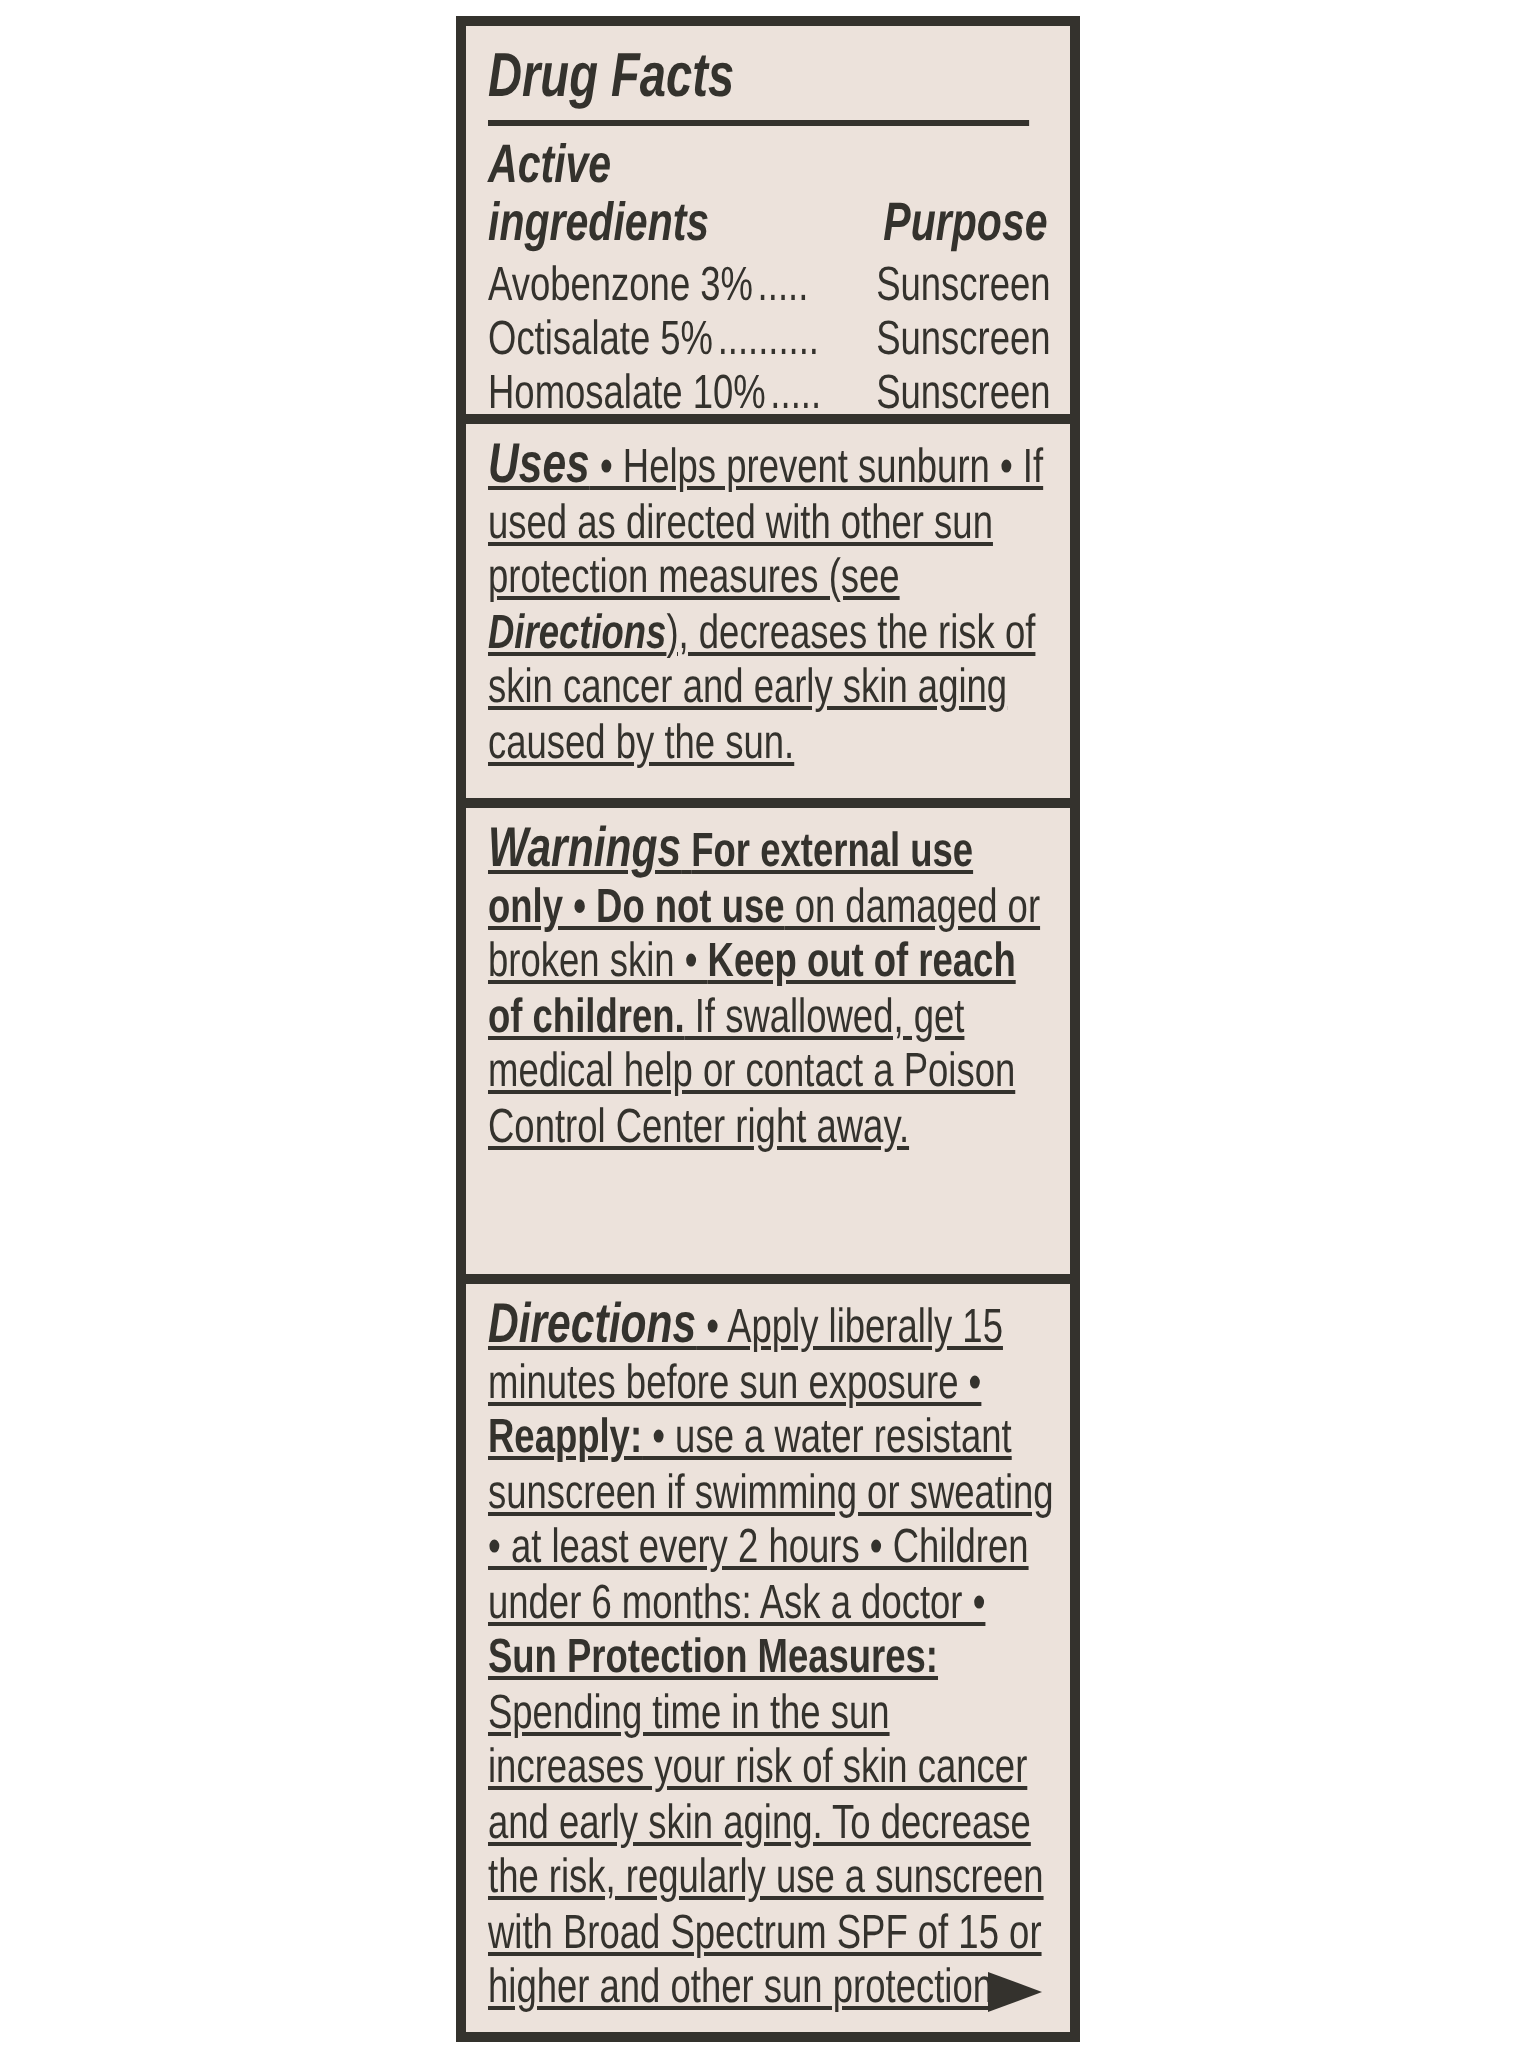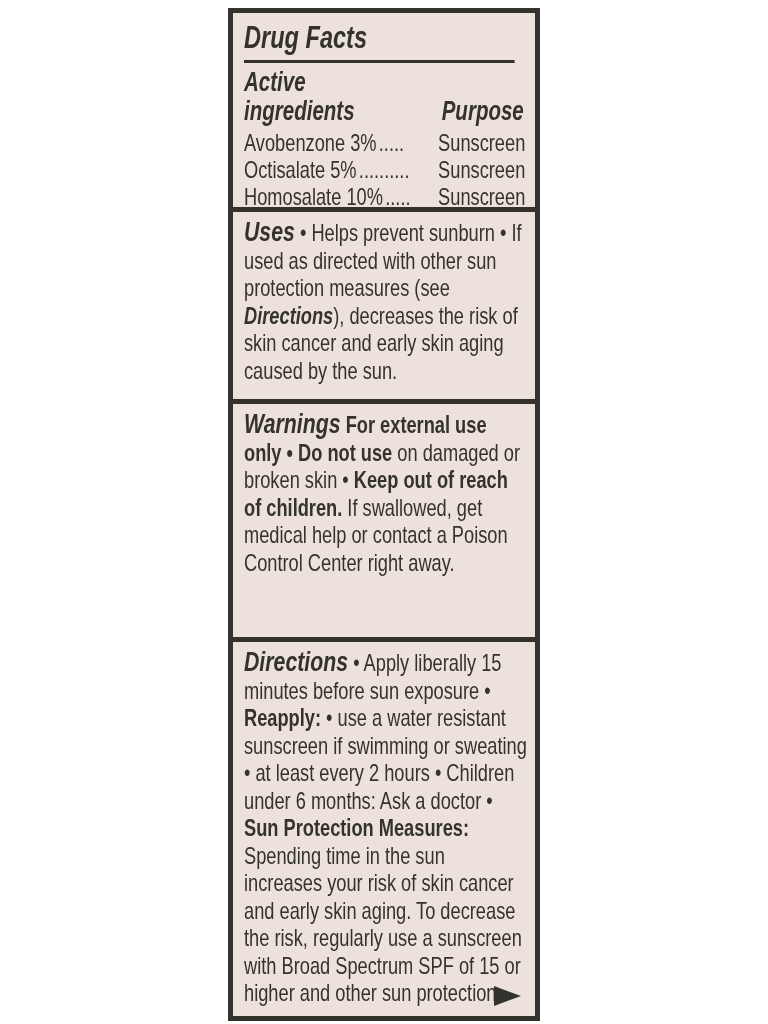--- a/index.html
+++ b/index.html
@@ -23,21 +23,21 @@
     width:312px;height:1013px;
     background:var(--label_bg);
     border:5px solid var(--ink);
     display:flex;
     flex-direction:column;
   }
   .sec{
     overflow:hidden;
     padding:6px 8px 4px 11px;
   }
-  .sec + .sec{border-top:5px solid var(--ink);}
+  .sec + .sec{border-top:5px solid var(--ink);text-decoration:underline;}
   .sec-active{height:194px;}
   .sec-uses{height:192px;}
   .sec-warnings{height:238px;}
   .sec-directions{flex:1;position:relative;}
   
   .squeeze{
     width:131.5%;
     transform:scaleX(0.76);
     transform-origin:0 0;
   }

